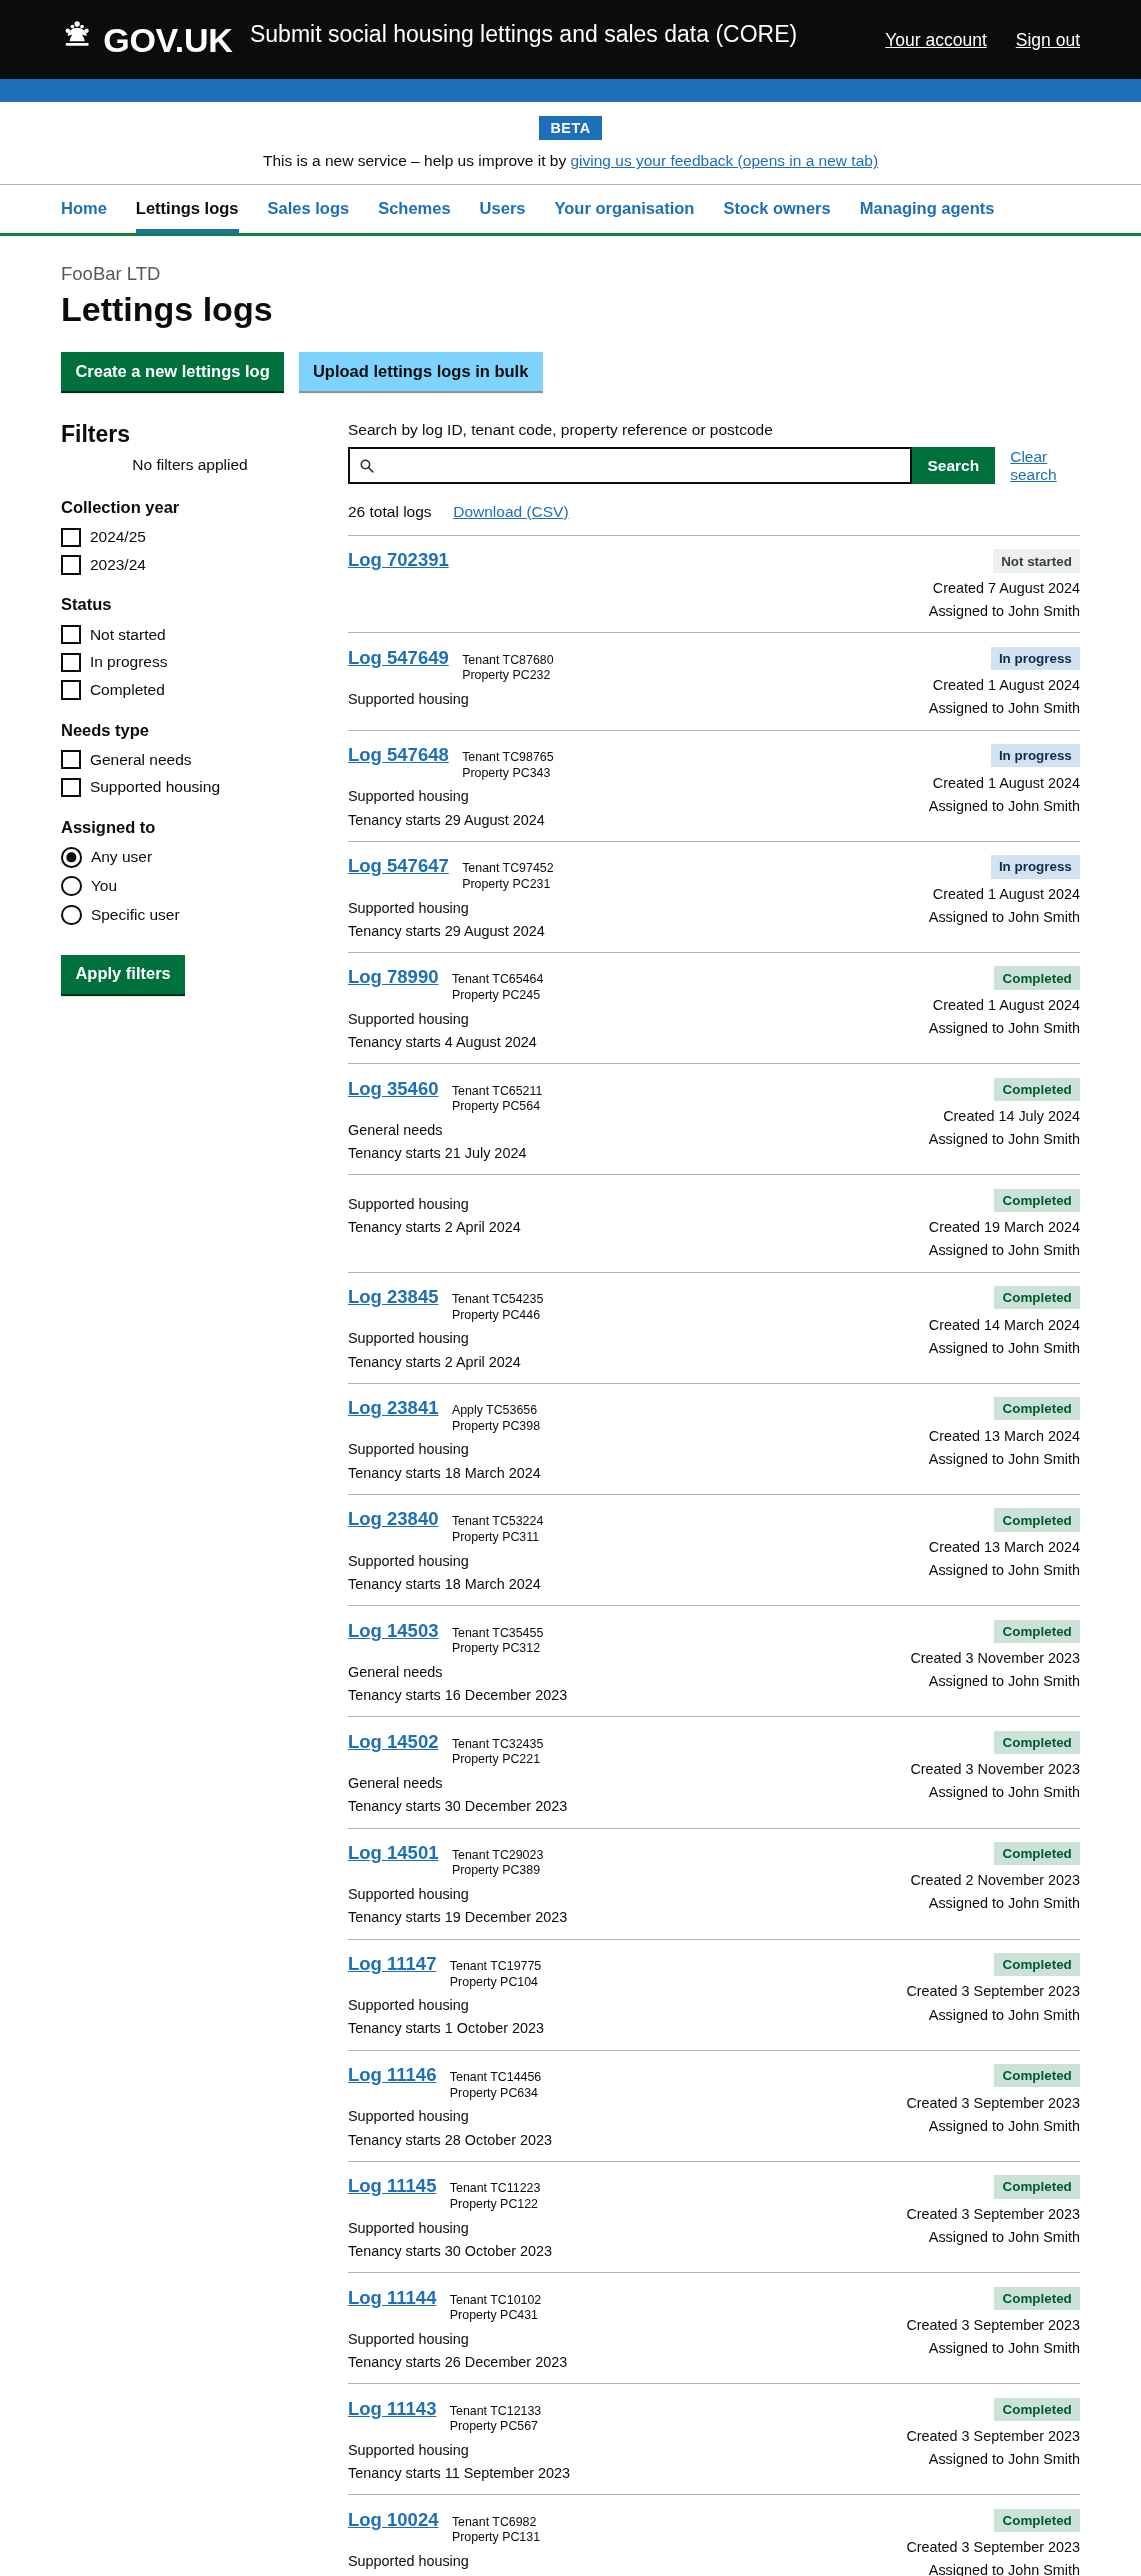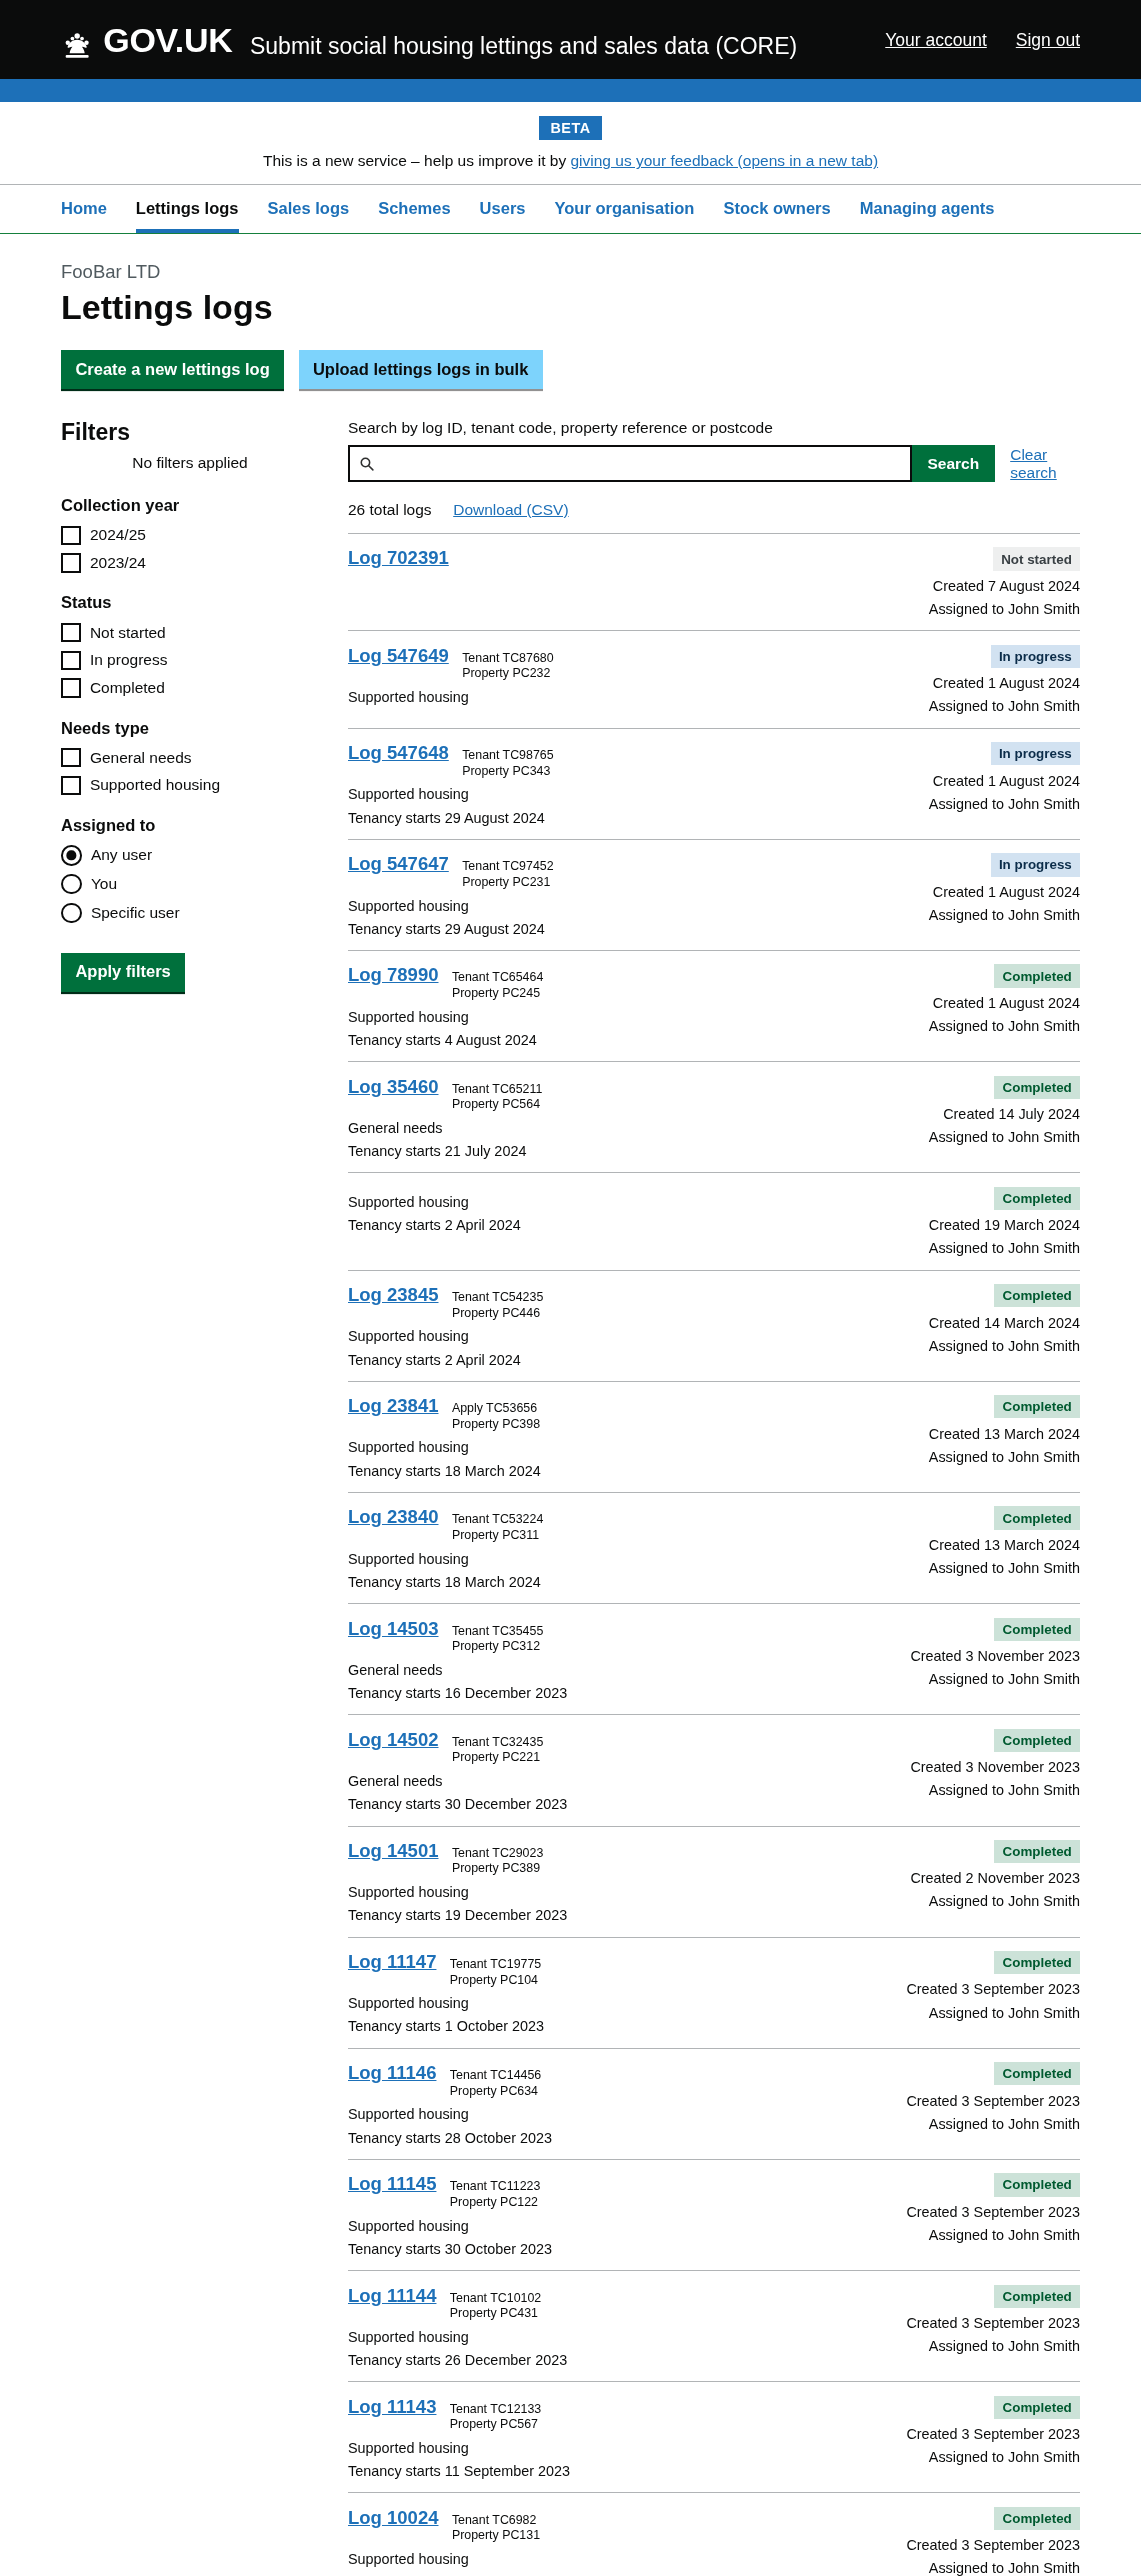--- a/index.html
+++ b/index.html
@@ -26,21 +26,21 @@
     margin: 0 auto;
     padding: 0 34px;
   }
   .header-inner {
     display: flex;
     align-items: center;
     justify-content: space-between;
   }
   .header-left {
     display: flex;
-    align-items: flex-end;
+    align-items: flex-start;
     gap: 9.3px;
   }
   .crown {
     display: inline-block;
     width: 33px; height: 27px;
     position: relative;
     flex: 0 0 auto;
   }
   .crown svg { display:block; }
   .gov-logo-text {
@@ -75,21 +75,21 @@
     font-weight: bold;
     padding: 4.1px 11.3px;
     letter-spacing: 0.5px;
     text-transform: uppercase;
   }
   .phase-text { font-size: 15.5px; color: #0b0c0c; }
   .phase-text a { color: #1d70b8; }
 
   
   .primary-nav {
-    border-bottom: 1px solid #15803d;
+    border-bottom: 3px solid #15803d;
     background: #fff;
   }
   .nav-list {
     display: flex;
     gap: 0;
     list-style: none;
     margin: 0; padding: 0;
   }
   .nav-list li { margin-right: 29px; }
   .nav-link {

